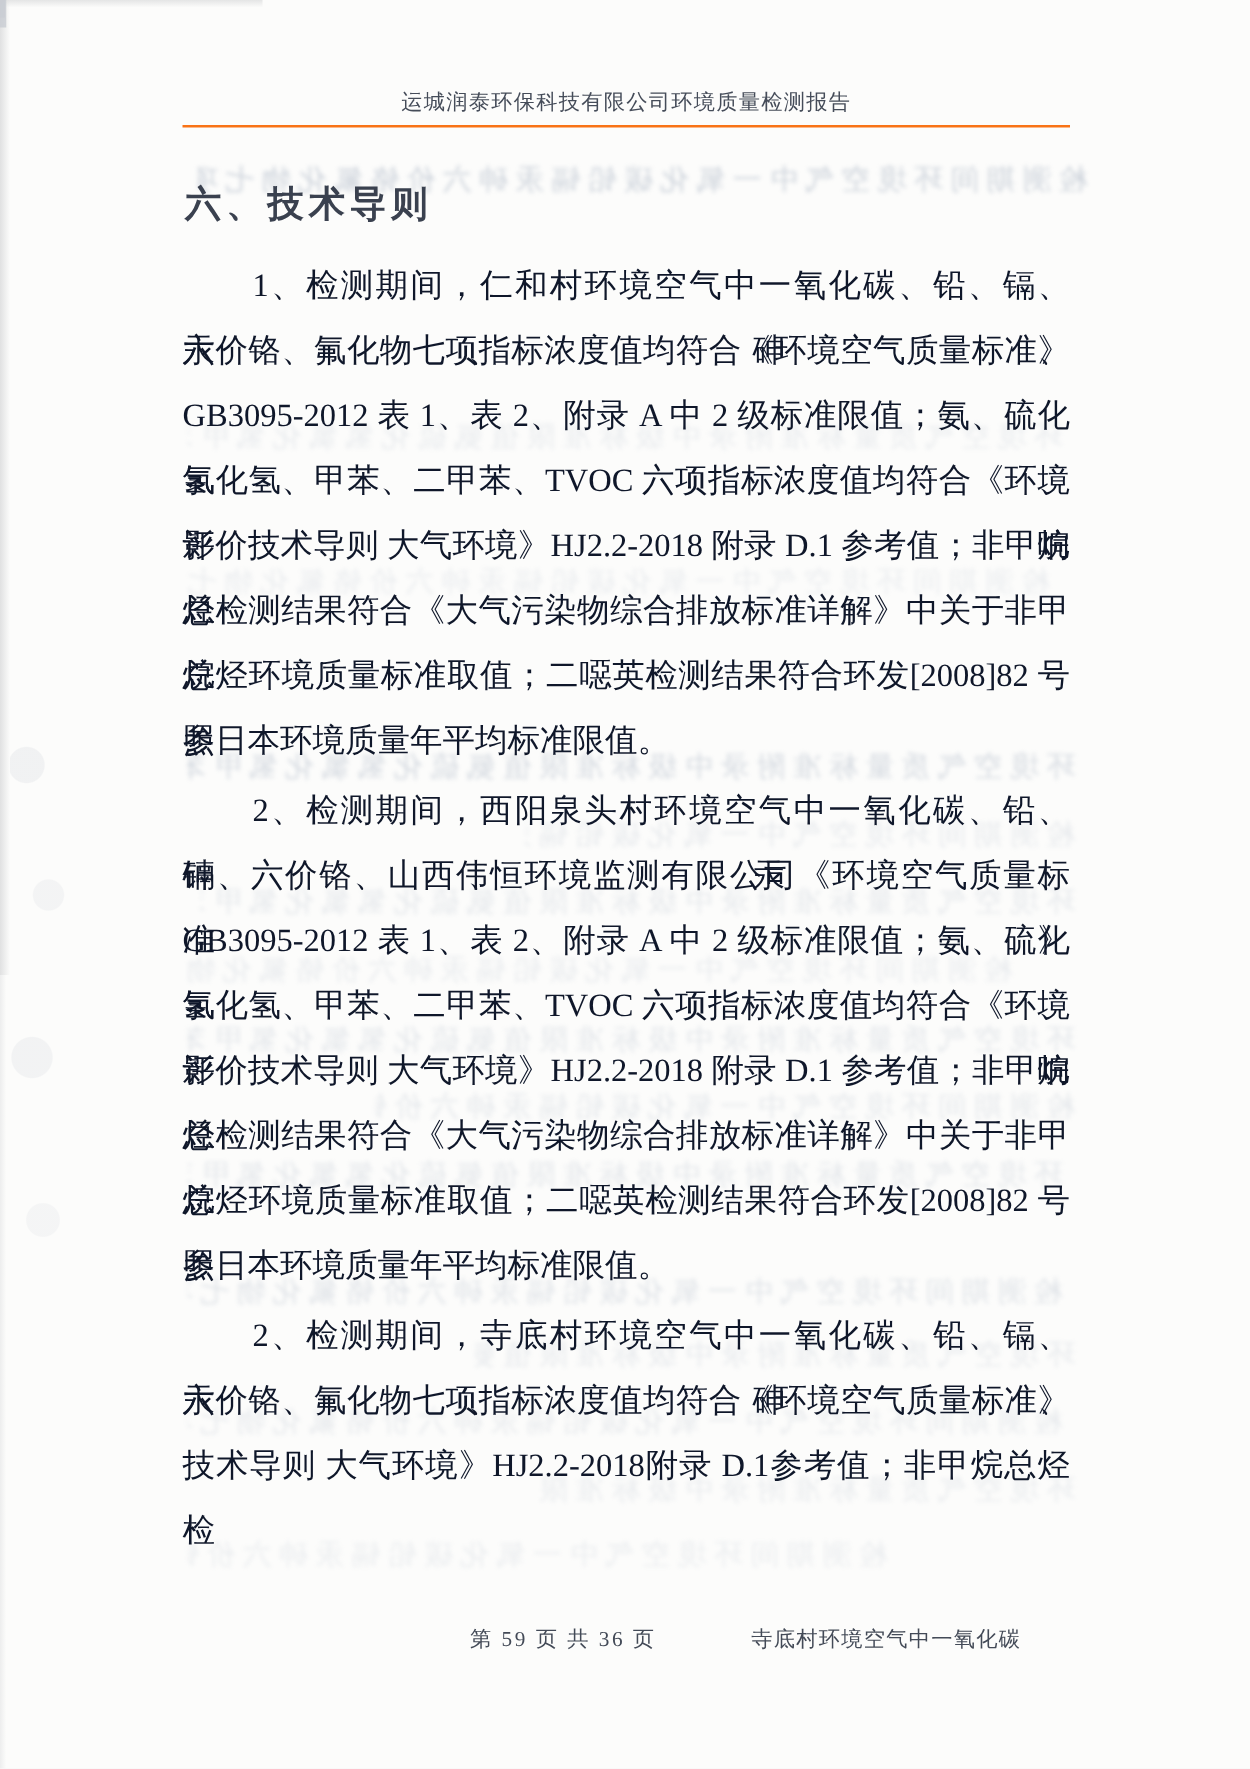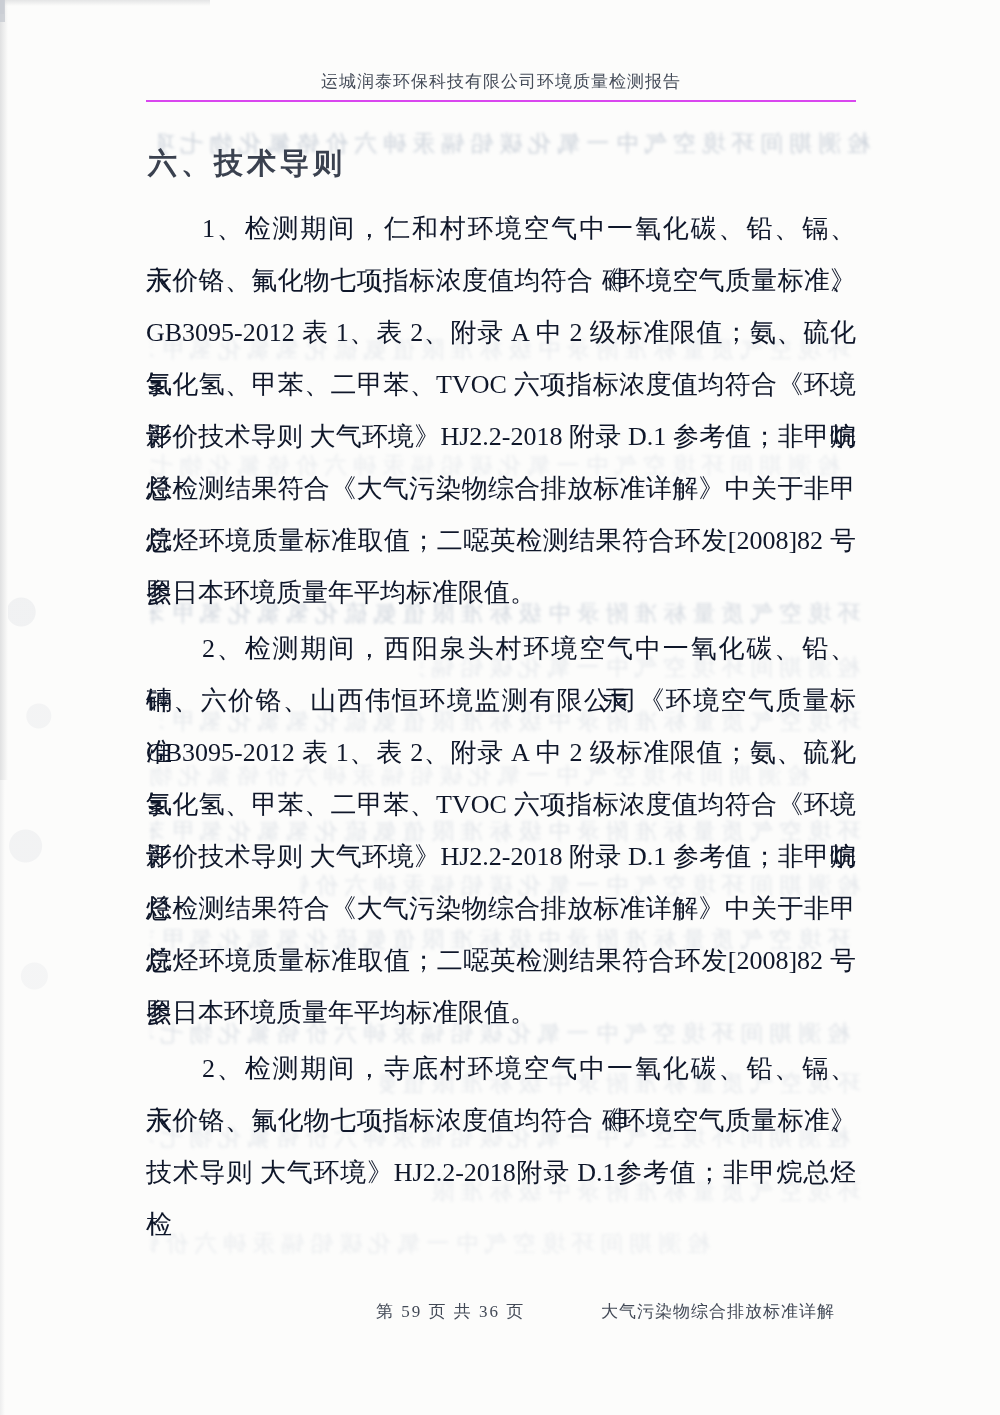--- a/index.html
+++ b/index.html
@@ -58,21 +58,21 @@
   .content {
     position: absolute; left: 146px; top: 0; width: 710px; height: 1415px;
   }
   .doc-header {
     position: absolute; left: 0; top: 70px; width: 710px;
     text-align: center;
     font-size: 17px;
     letter-spacing: 1px;
     color: #454c59;
     padding-bottom: 7px;
-    border-bottom: 2px solid #d946ef;
+    border-bottom: 2px solid #f97316;
   }
   .section-heading {
     position: absolute; left: 2px; top: 144px;
     font-size: 29px;
     font-weight: bold;
     letter-spacing: 4px;
     color: #3a414f;
   }
   .para { position: absolute; left: 0; width: 710px; }
   .para-1 { top: 203px; }
@@ -153,17 +153,17 @@
     </div>
 
     <div class="para para-3">
       <div class="line indent">2、检测期间，寺底村环境空气中一氧化碳、铅、镉、汞、砷、</div>
       <div class="line">六价铬、氟化物七项指标浓度值均符合《环境空气质量标准》</div>
       <div class="line">技术导则 大气环境》HJ2.2-2018附录 D.1参考值；非甲烷总烃检</div>
     </div>
 
     <div class="footer-row">
       <span class="page-info">第 59 页 共 36 页</span>
-      <span class="company">大气污染物综合排放标准详解</span>
+      <span class="company">寺底村环境空气中一氧化碳</span>
     </div>
 
   </div>
 </div>
 
 </body></html>

